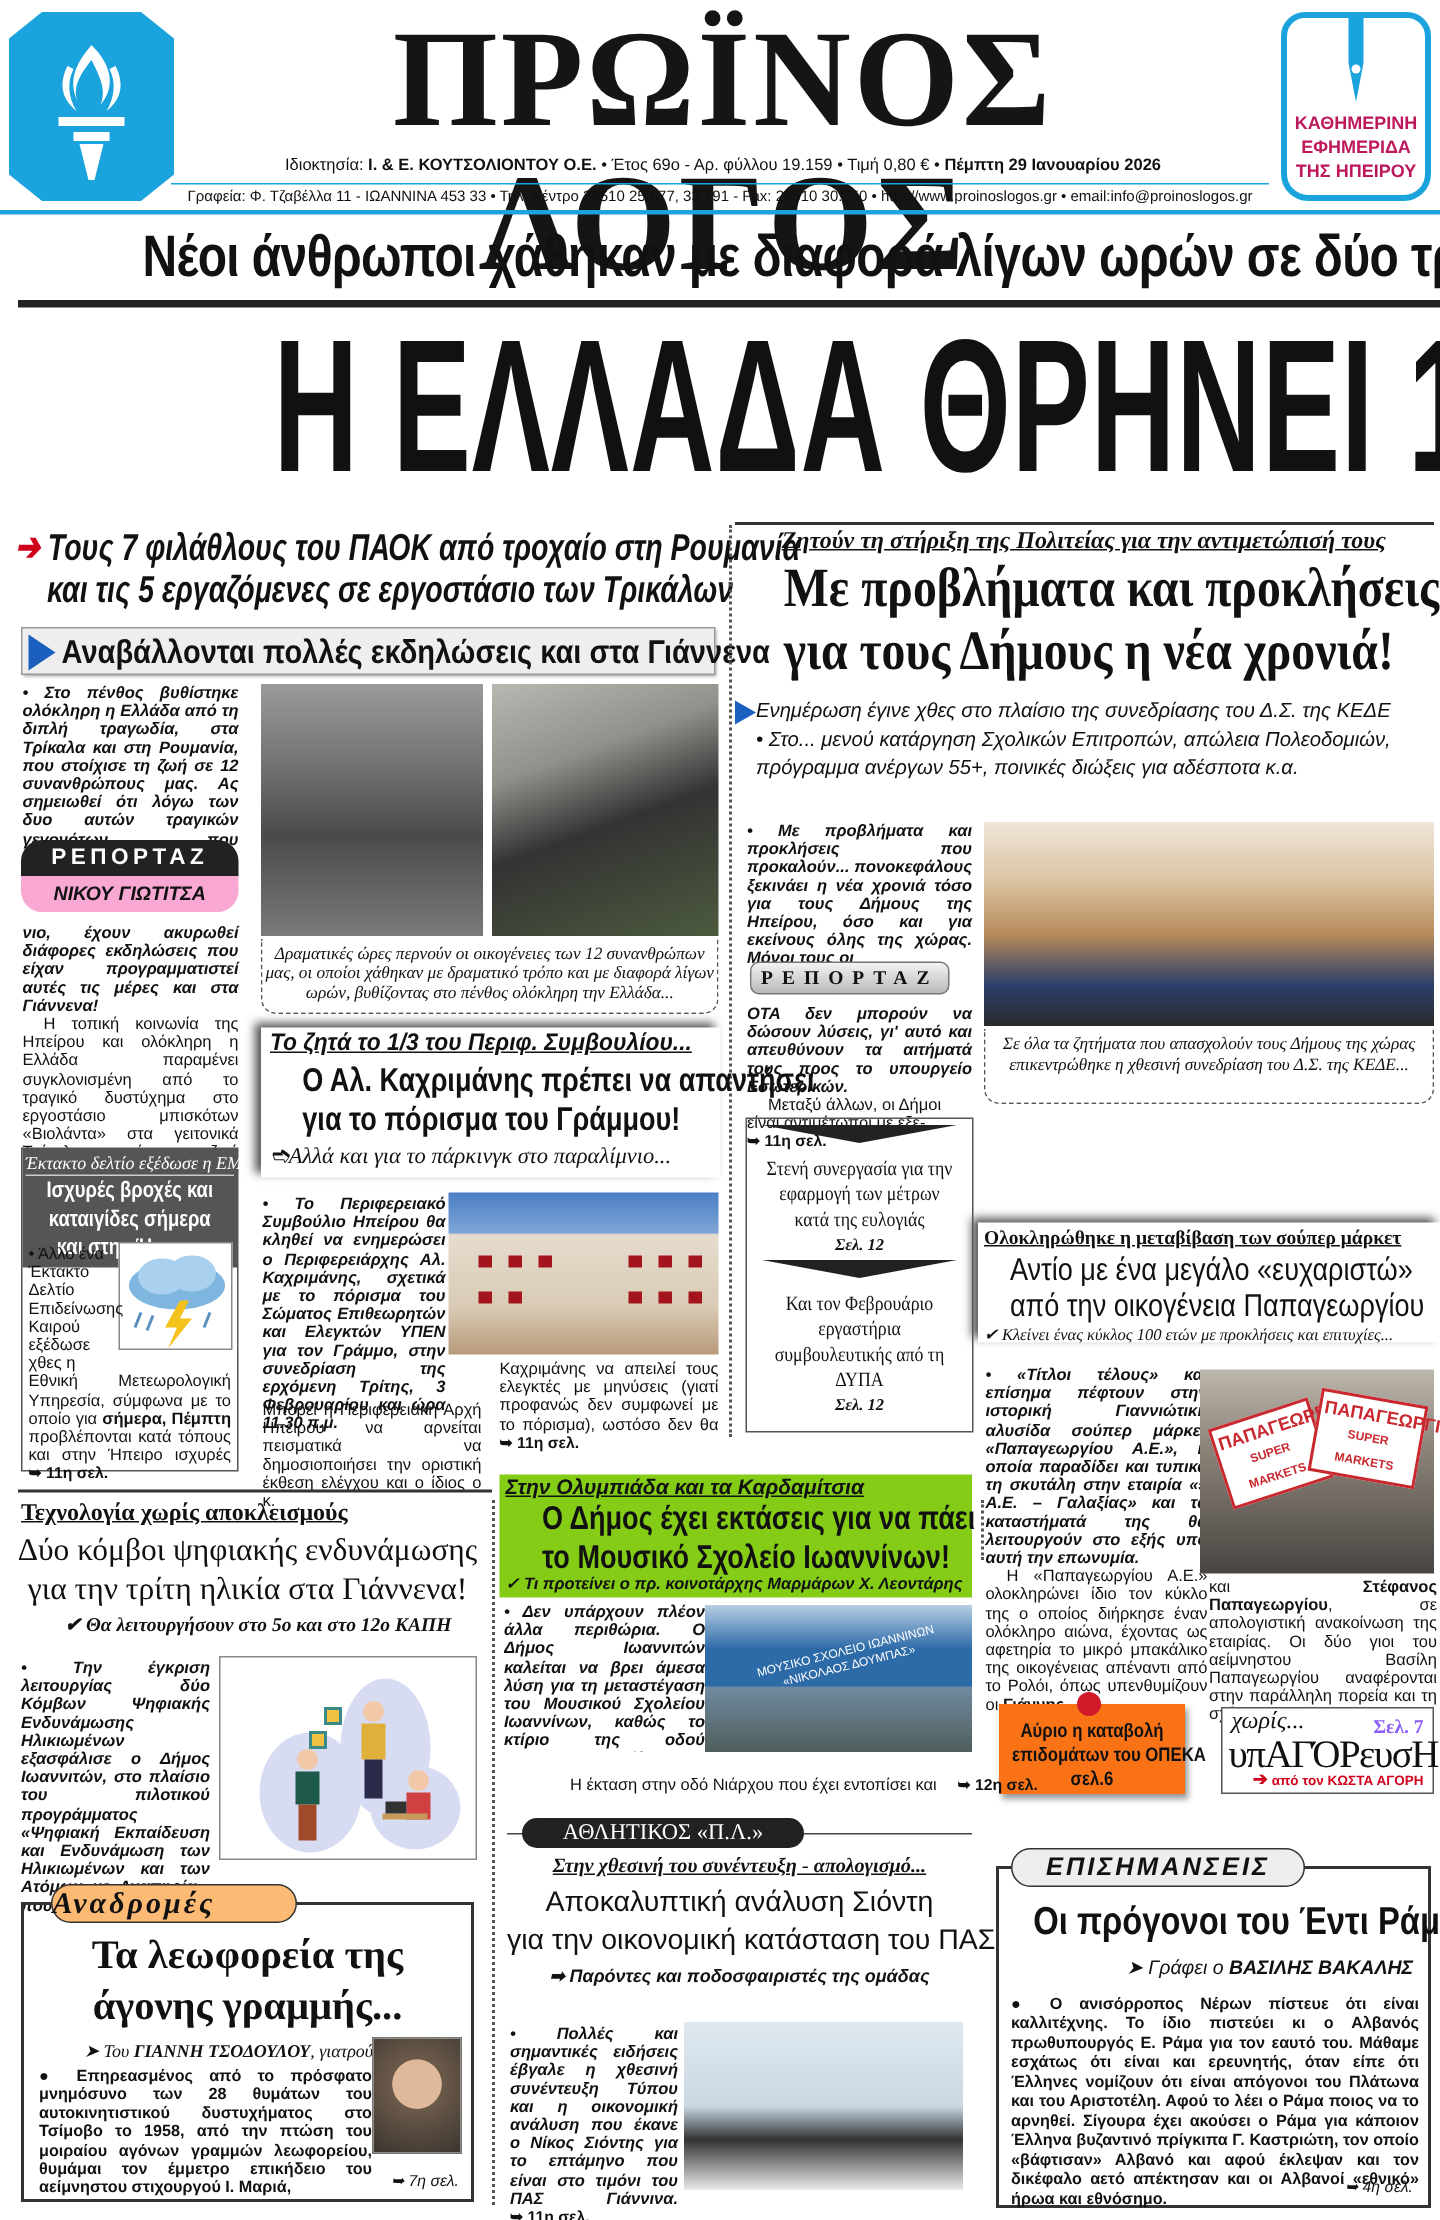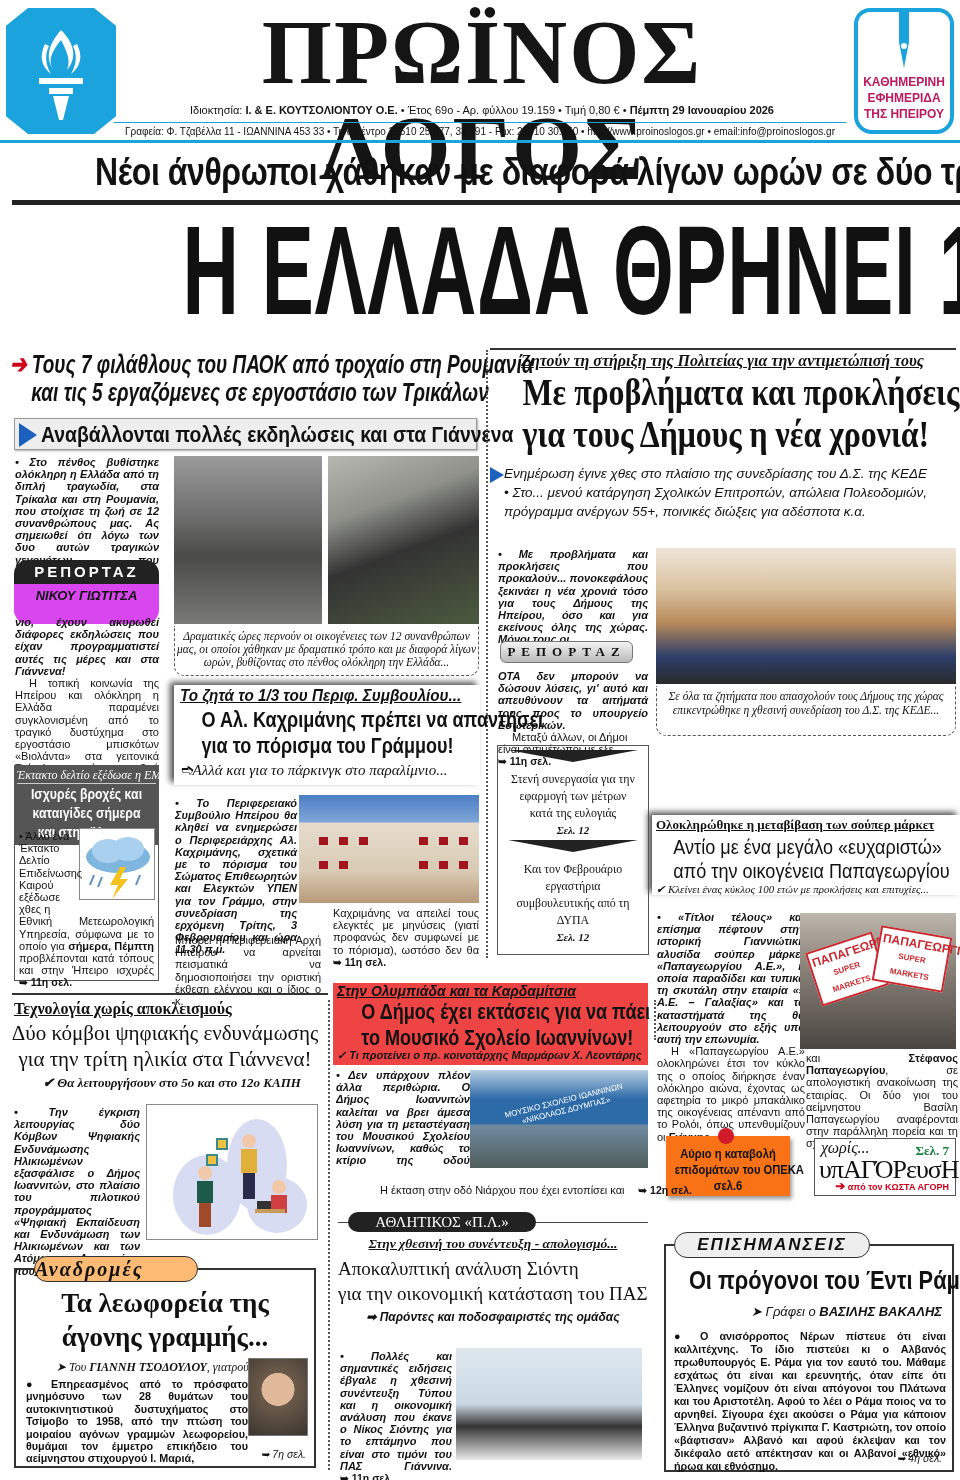--- a/index.html
+++ b/index.html
@@ -29,21 +29,21 @@
   .st1 { left: 10px; top: 350px; width: 470px; font-size: 25px; line-height: 28px; font-style: italic; font-weight: bold; white-space: nowrap; }
   .st1 .ln { display: block; transform: scaleX(0.76); transform-origin: left; }
   .graybox { left: 14px; top: 418px; width: 463px; height: 32px; background: #eee; border: 1px solid #999; box-shadow: 1px 1px 2px #aaa; }
   .graybox .tri { position: absolute; left: 4px; top: 4px; width: 0; height: 0; border-left: 18px solid #1b5fbf; border-top: 12px solid transparent; border-bottom: 12px solid transparent; }
   .graybox .txt { position: absolute; left: 26px; top: 3px; font-size: 22px; font-weight: bold; white-space: nowrap; transform: scaleX(0.88); transform-origin: left; }
   .body-it { font-style: italic; font-weight: bold; font-size: 11px; line-height: 12.2px; }
   .body-rg { font-size: 11px; line-height: 12.2px; }
   .col1a { left: 15px; top: 456px; width: 144px; }
   .reportaz { left: 14px; top: 560px; width: 145px; height: 50px; }
   .reportaz .top { height: 24px; background: #222; color: #fff; border-radius: 14px 14px 0 0; font-weight: bold; letter-spacing: 3px; text-align: center; font-size: 15px; line-height: 24px; }
-  .reportaz .bot { height: 40px; background: #d946ef; border-radius: 0 0 14px 14px; font-style: italic; font-weight: bold; text-align: center; font-size: 13px; line-height: 24px; }
+  .reportaz .bot { height: 24px; background: #f9a8d4; border-radius: 0 0 14px 14px; font-style: italic; font-weight: bold; text-align: center; font-size: 13px; line-height: 24px; }
   .col1b { left: 15px; top: 616px; width: 144px; }
   .photo-fire { left: 174px; top: 456px; width: 148px; height: 168px; background: linear-gradient(180deg,#9a9a9a 0%,#6f6f6f 35%,#4a4a48 60%,#7a7b78 100%); }
   .photo-car { left: 328px; top: 456px; width: 151px; height: 168px; background: linear-gradient(160deg,#b7b8b2 0%,#8f918a 30%,#333 55%,#4c5a3e 100%); }
   .cap1 { left: 174px; top: 626px; width: 305px; height: 50px; border: 1px dashed #555; border-top: none; border-radius: 0 0 10px 10px; font-family: "Liberation Serif", serif; font-style: italic; font-size: 11.5px; line-height: 13px; text-align: center; padding-top: 4px; }
 
   .vdots { width: 0; border-left: 2px dotted #555; }
 
   
   .kbox { left: 174px; top: 685px; width: 306px; height: 100px; box-shadow: -4px -3px 6px #555; background: #fff; }
   .kbox .k1 { position: absolute; left: 6px; top: 2px; font-size: 16px; font-style: italic; font-weight: bold; text-decoration: underline; white-space: nowrap; transform: scaleX(0.95); transform-origin: left; }
@@ -88,38 +88,38 @@
   .col4a { left: 657px; top: 911px; width: 148px; }
   .photo-sm { left: 800px; top: 913px; width: 156px; height: 136px; background: linear-gradient(180deg,#bdb6ac 0%,#8a8278 40%,#4a4542 100%); }
   .sign { position: absolute; background: #fff; border: 2px solid #c8282e; color: #c8282e; font-weight: bold; font-size: 12px; text-align: center; line-height: 14px; padding: 3px 2px; }
   .col4b { left: 806px; top: 1052px; width: 152px; }
 
   .note { left: 666px; top: 1136px; width: 124px; height: 60px; background: #f97316; box-shadow: 2px 3px 4px #999; text-align: center; }
   .note .pin { position: absolute; left: 52px; top: -8px; width: 16px; height: 16px; border-radius: 50%; background: #d11a2a; }
   .note .t { padding-top: 10px; font-weight: bold; font-size: 13px; line-height: 16px; transform: scaleX(0.86); white-space: nowrap; }
   .col-box { left: 814px; top: 1138px; width: 142px; height: 58px; border: 1px solid #555; background: #fff; }
   .col-box .a { position: absolute; left: 6px; top: 0; font-family: "Liberation Serif", serif; font-style: italic; font-size: 16px; }
-  .col-box .s7 { position: absolute; right: 6px; top: 4px; color: #15803d; font-family: "Liberation Serif", serif; font-weight: bold; font-size: 13px; }
+  .col-box .s7 { position: absolute; right: 6px; top: 4px; color: #8b5cf6; font-family: "Liberation Serif", serif; font-weight: bold; font-size: 13px; }
   .col-box .m { position: absolute; left: 4px; top: 16px; font-family: "Liberation Serif", serif; font-size: 26px; white-space: nowrap; letter-spacing: -1px; }
   .col-box .by { position: absolute; right: 6px; bottom: 2px; color: #d0021b; font-weight: bold; font-size: 9px; }
 
   
-  .obox { left: 333px; top: 983px; width: 315px; height: 82px; background: #ef4444; }
+  .obox { left: 333px; top: 983px; width: 315px; height: 82px; background: #84cc16; }
   .obox .o1 { position: absolute; left: 4px; top: 0; font-size: 14px; font-style: italic; font-weight: bold; text-decoration: underline; white-space: nowrap; }
   .obox .o2 { position: absolute; left: 0; width: 315px; top: 16px; font-size: 22px; font-weight: bold; line-height: 26px; text-align: center; white-space: nowrap; transform: scaleX(0.82); }
   .obox .o3 { position: absolute; left: 4px; top: 66px; font-size: 11px; font-style: italic; font-weight: bold; white-space: nowrap; }
   .col5a { left: 336px; top: 1069px; width: 134px; }
   .photo-music { left: 470px; top: 1070px; width: 178px; height: 98px; background: linear-gradient(180deg,#b7cfe3 0%,#2c6aa8 30%,#2c6aa8 55%,#6f8aa0 56%,#505e5c 100%); }
   .col5b { left: 336px; top: 1168px; width: 312px; margin-left: 44px; }
 
   .athl { left: 338px; top: 1212px; width: 310px; height: 20px; }
   .athl .pill { position: absolute; left: 10px; top: 0; width: 188px; height: 20px; background: #222; color: #fff; border-radius: 10px; font-family: "Liberation Serif", serif; font-size: 15px; text-align: center; line-height: 20px; }
   .athl .ln { position: absolute; left: 0; right: 0; top: 10px; border-top: 1px solid #444; z-index: -1; }
   .sp1 { left: 338px; top: 1236px; width: 310px; font-family: "Liberation Serif", serif; font-style: italic; font-weight: bold; font-size: 13.5px; text-decoration: underline; white-space: nowrap; text-align: center; }
-  .sp2 { left: 338px; top: 1256px; width: 310px; font-family: Liberation Serif, serif; font-size: 19px; line-height: 25px; text-align: left; white-space: nowrap; }
+  .sp2 { left: 338px; top: 1256px; width: 310px; font-family: Liberation Sans, sans-serif; font-size: 19px; line-height: 25px; text-align: center; white-space: nowrap; }
   .sp3 { left: 338px; top: 1310px; width: 310px; font-size: 12px; font-style: italic; font-weight: bold; white-space: nowrap; text-align: center; }
   .col6a { left: 340px; top: 1330px; width: 118px; }
   .photo-press { left: 456px; top: 1348px; width: 186px; height: 112px; background: linear-gradient(180deg,#dfe8ef 0%,#c9d8e4 50%,#333 70%,#eaeaea 100%); }
 
   
   .hrule { left: 12px; top: 993px; width: 316px; height: 2px; background: #333; }
   .tech1 { left: 14px; top: 1000px; width: 316px; font-family: "Liberation Serif", serif; font-weight: bold; font-size: 16px; text-decoration: underline; white-space: nowrap; }
   .tech2 { left: 0; top: 1020px; width: 330px; font-family: "Liberation Serif", serif; font-size: 21px; line-height: 26px; text-align: center; white-space: nowrap; }
   .tech3 { left: 14px; top: 1075px; width: 316px; font-family: "Liberation Serif", serif; font-style: italic; font-weight: bold; font-size: 13px; white-space: nowrap; text-align: center; }
   .col7a { left: 14px; top: 1106px; width: 126px; }
@@ -286,21 +286,21 @@
 <div class="abs pbox">
   <div class="p1">Ολοκληρώθηκε η μεταβίβαση των σούπερ μάρκετ</div>
   <div class="p2 cond">
     <div>Αντίο με ένα μεγάλο «ευχαριστώ»</div>
     <div>από την οικογένεια Παπαγεωργίου</div>
   </div>
   <div class="p3">✔ Κλείνει ένας κύκλος 100 ετών με προκλήσεις και επιτυχίες...</div>
 </div>
 <div class="abs col4a">
   <div class="body-it just">• «Τίτλοι τέλους» και επίσημα πέφτουν στην ιστορική Γιαννιώτικη αλυσίδα σούπερ μάρκετ «Παπαγεωργίου Α.Ε.», η οποία παραδίδει και τυπικά τη σκυτάλη στην εταιρία «5 Α.Ε. – Γαλαξίας» και τα καταστήματά της θα λειτουργούν στο εξής υπό αυτή την επωνυμία.</div>
-  <div class="body-rg just" style="text-indent:14px"><span>Η «Παπαγεωργίου Α.Ε.» ολοκληρώνει έτσι τον κύκλο της ο οποίος διήρκησε έναν ολόκληρο αιώνα, έχοντας ως αφετηρία το μικρό μπακάλικο της οικογένειας απέναντι από το Ρολόι, όπως υπενθυμίζουν οι</span> <b>Γιάννης</b></div>
+  <div class="body-rg just" style="text-indent:14px"><span>Η «Παπαγεωργίου Α.Ε.» ολοκληρώνει ίδιο τον κύκλο της ο οποίος διήρκησε έναν ολόκληρο αιώνα, έχοντας ως αφετηρία το μικρό μπακάλικο της οικογένειας απέναντι από το Ρολόι, όπως υπενθυμίζουν οι</span> <b>Γιάννης</b></div>
 </div>
 <div class="abs photo-sm">
   <div class="sign" style="left:12px;top:28px;width:70px;transform:rotate(-18deg)"><span>ΠΑΠΑΓΕΩΡΓΙΟΥ</span><br><span style="font-size:8px">SUPER MARKETS</span></div>
   <div class="sign" style="left:76px;top:18px;width:72px;transform:rotate(10deg)"><span>ΠΑΠΑΓΕΩΡΓΙΟΥ</span><br><span style="font-size:8px">SUPER MARKETS</span></div>
 </div>
 <div class="abs col4b body-rg just"><span>και</span> <b>Στέφανος Παπαγεωργίου</b><span>, σε απολογιστική ανακοίνωση της εταιρίας. Οι δύο γιοι του αείμνηστου Βασίλη Παπαγεωργίου αναφέρονται στην παράλληλη πορεία και τη σχέση</span> <span class="cont">➥ 2η σελ.</span></div>
 
 <div class="abs note">
   <span class="pin"></span>
   <div class="t">

